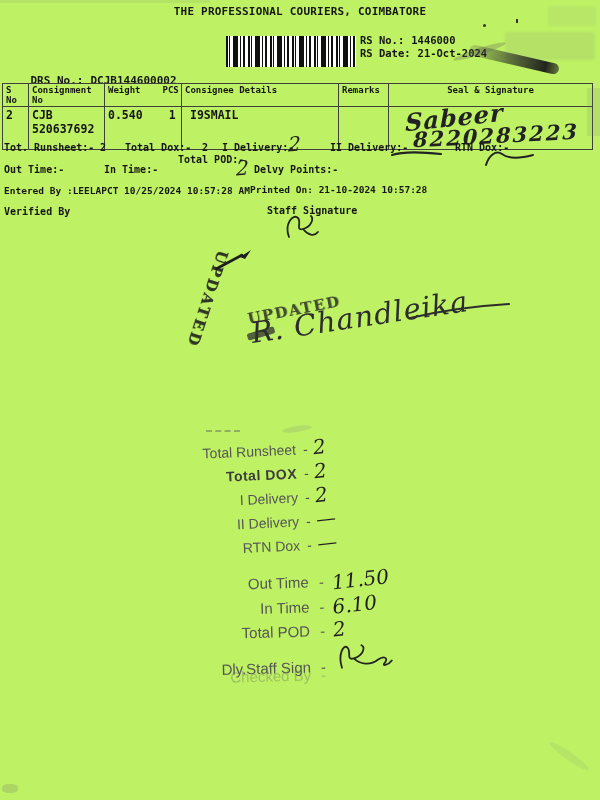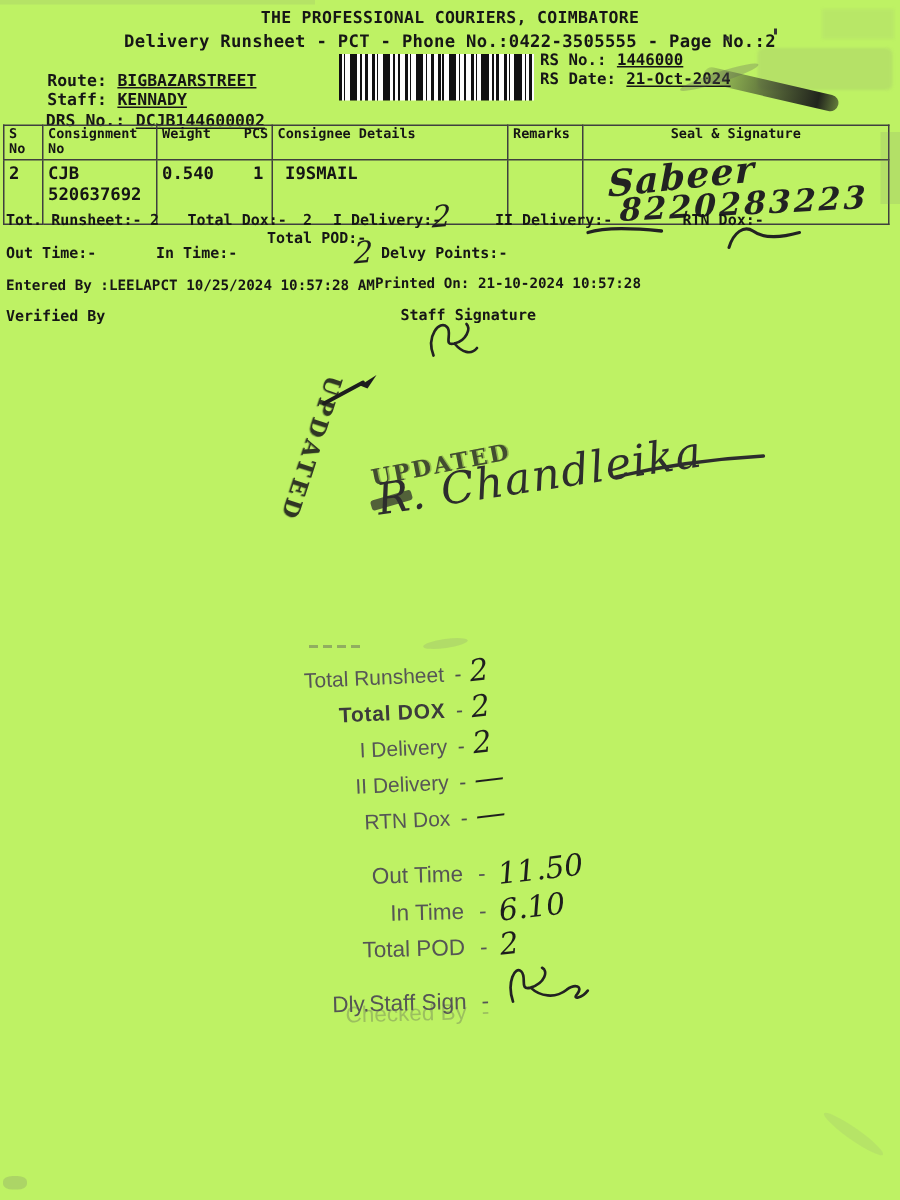--- a/index.html
+++ b/index.html
@@ -9,21 +9,21 @@
     font-family:"DejaVu Sans Mono", monospace;
     color:#151515;
   }
   .abs{position:absolute;}
   .mono{font-family:"DejaVu Sans Mono", monospace; font-weight:bold; color:#161616;}
   .ctr{left:0; width:600px; text-align:center;}
   .title{top:5px; font-size:11px; letter-spacing:.2px;}
   .subtitle{top:20px; font-size:11.5px; letter-spacing:.2px;}
   .info{font-size:11px; white-space:pre;}
   .rs{font-size:10.5px;}
-  .pair .val{margin-left:7px;text-decoration:underline;}
+  .pair .val{margin-left:7px;}
 
   .barcode{
     left:226px; top:36px; width:130px; height:31px;
     background:repeating-linear-gradient(90deg,
       #101010 0 2px, #fdfdfc 2px 3px,
       #101010 3px 4px, #fdfdfc 4px 7px,
       #101010 7px 12px, #fdfdfc 12px 14px,
       #101010 14px 15px, #fdfdfc 15px 17px,
       #101010 17px 19px, #fdfdfc 19px 22px);
   }
@@ -87,28 +87,21 @@
 
   .artifact{position:absolute; pointer-events:none;}
   svg.penwork{position:absolute; overflow:visible;}
 </style>
 </head>
 <body>
 
 <div class="page">
 
   <div class="abs ctr title mono">THE PROFESSIONAL COURIERS, COIMBATORE</div>
-  <div class="abs ctr subtitle mono">Delivery Runsheet - PCT - Phone No.:0422-3505555 - Page No.:2</div>
-
-  <div class="abs mono info pair" style="left:5px;top:34px">
-    <span>Route:</span><span class="val">BIGBAZARSTREET</span>
-  </div>
-  <div class="abs mono info pair" style="left:5px;top:47px">
-    <span>Staff:</span><span class="val">KENNADY</span>
-  </div>
+
   <div class="abs mono info pair" style="left:4px;top:61px">
     <span>DRS No.:</span><span class="val">DCJB144600002</span>
   </div>
 
   <div class="abs barcode"></div>
 
   <div class="abs mono rs pair" style="left:360px;top:34px">
     <span>RS No.:</span><span class="val">1446000</span>
   </div>
   <div class="abs mono rs pair" style="left:360px;top:47px">

